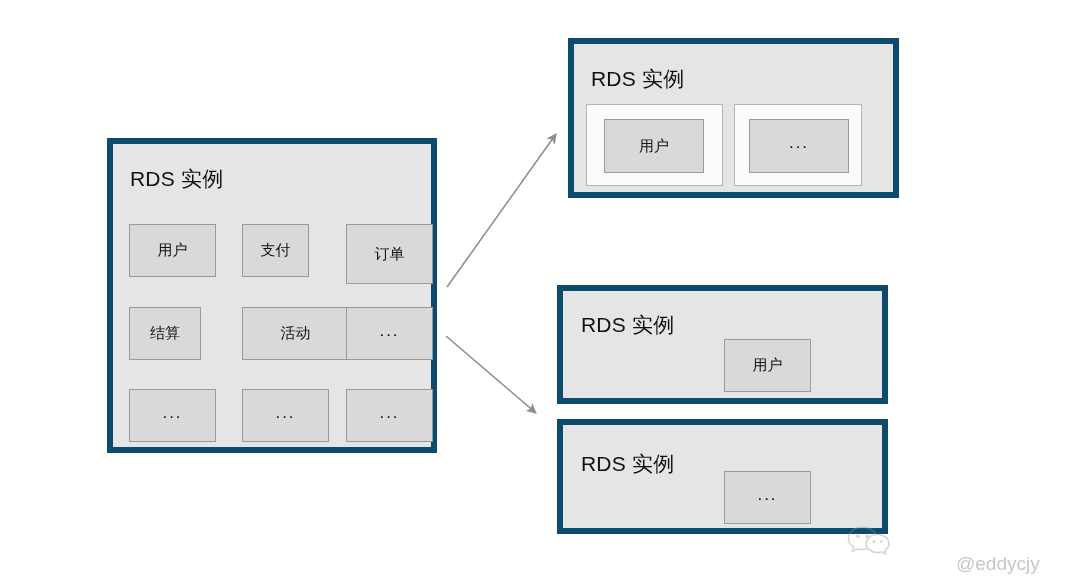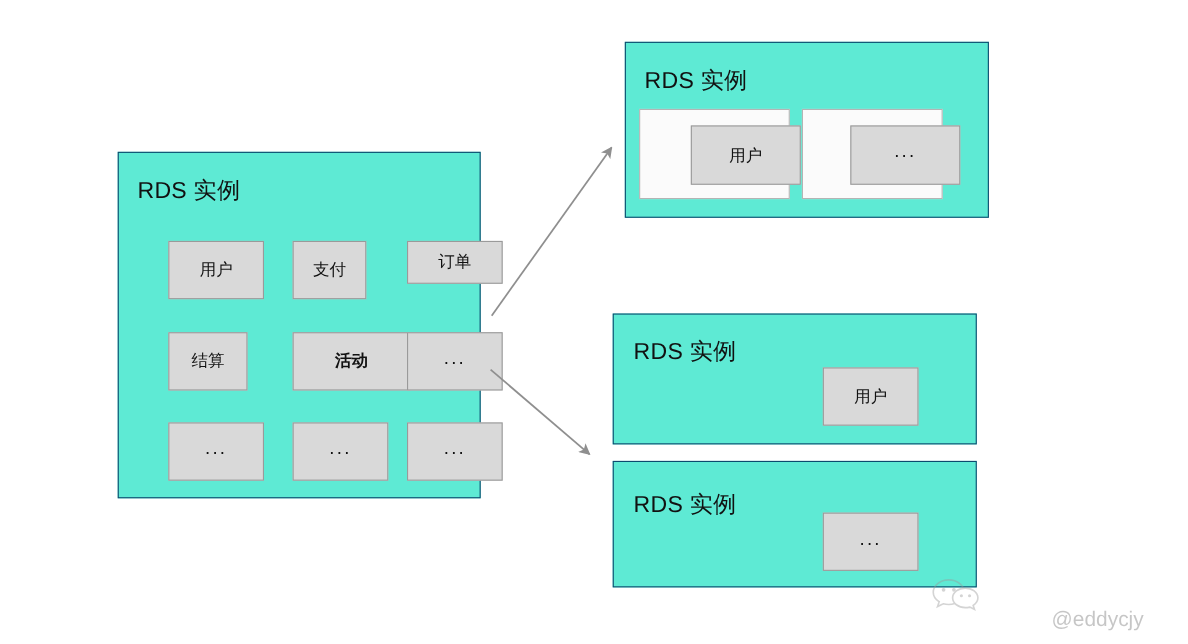--- a/index.html
+++ b/index.html
@@ -12,22 +12,22 @@
     height: 585px;
     position: relative;
     overflow: hidden;
     font-family: "Liberation Sans", "DejaVu Sans", sans-serif;
     color: #000000;
   }
 
   
   .panel {
     position: absolute;
-    background: #5eead4;
-    border: 1px solid #0c4a6e;
+    background: #e5e5e5;
+    border: 6px solid #0c4a6e;
     box-sizing: border-box;
   }
   .panel-title {
     position: absolute;
     font-size: 21px;
     line-height: 1;
     letter-spacing: 0.2px;
     color: #111111;
     white-space: nowrap;
   }
@@ -36,21 +36,20 @@
   .cell {
     position: absolute;
     background: #d9d9d9;
     border: 1px solid #9a9a9a;
     box-sizing: border-box;
     display: flex;
     align-items: center;
     justify-content: center;
     font-size: 15px;
     color: #111111;
-    margin-left: 29px;
   }
   .cell.dots {
     letter-spacing: 2px;
     font-size: 17px;
     padding-bottom: 6px;
   }
 
   
   .wrap-box {
     position: absolute;
@@ -126,24 +125,24 @@
   }
 </style>
 </head>
 <body>
 
 <div class="panel" id="left-panel">
   <div class="panel-title">RDS 实例</div>
 
   <div class="cell" style="left:16px;  top:80px;  width:87px; height:53px;">用户</div>
   <div class="cell" style="left:129px; top:80px;  width:67px; height:53px;">支付</div>
-  <div class="cell" style="left:233px; top:80px;  width:87px; height:39px;">订单</div>
+  <div class="cell" style="left:233px; top:80px;  width:87px; height:60px;">订单</div>
 
   <div class="cell" style="left:16px;  top:163px; width:72px; height:53px;">结算</div>
-  <div class="cell" style="left:129px; top:163px; width:107px; height:53px;font-weight:bold;">活动</div>
+  <div class="cell" style="left:129px; top:163px; width:107px; height:53px;">活动</div>
   <div class="cell dots" style="left:233px; top:163px; width:87px; height:53px;">...</div>
 
   <div class="cell dots" style="left:16px;  top:245px; width:87px; height:53px;">...</div>
   <div class="cell dots" style="left:129px; top:245px; width:87px; height:53px;">...</div>
   <div class="cell dots" style="left:233px; top:245px; width:87px; height:53px;">...</div>
 </div>
 
 <svg id="arrows" viewBox="0 0 1080 585">
   <defs>
     <marker id="ah" viewBox="0 0 10 10" refX="9" refY="5" markerWidth="6.5" markerHeight="6.5" orient="auto-start-reverse">

